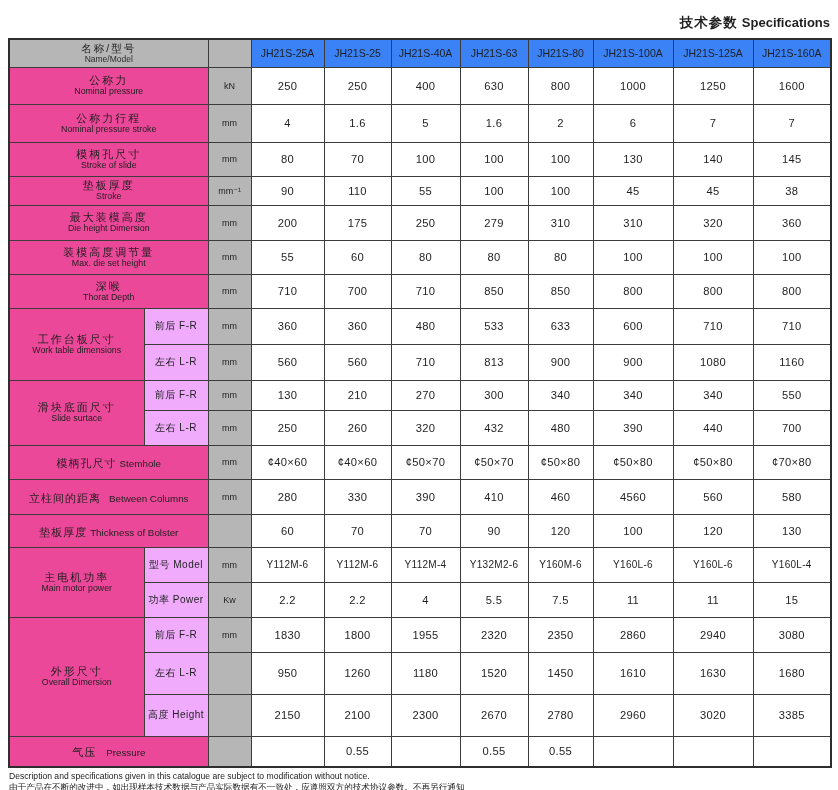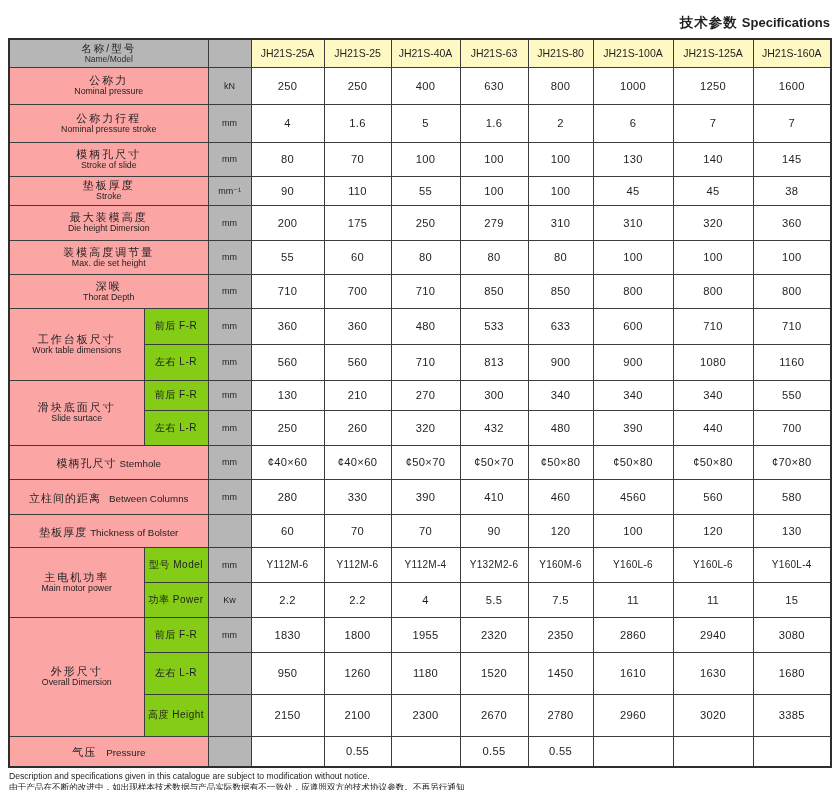--- a/index.html
+++ b/index.html
@@ -17,33 +17,33 @@
 
   table.spec{
     border-collapse:collapse;table-layout:fixed;
     width:822px;border:2px solid #2e2e2e;
   }
   .spec td,.spec th{
     border:1px solid #3c3c3c;
     padding:0 1px;text-align:center;vertical-align:middle;overflow:hidden;
   }
   .gray{background:#b6b6b6;}
-  .model-hdr{background:#fef9c3;font-weight:normal;font-size:10.5px;letter-spacing:0;}
+  .model-hdr{background:#3b82f6;font-weight:normal;font-size:10.5px;letter-spacing:0;}
   .name-hdr{background:#b6b6b6;font-weight:normal;}
   .name-hdr .zh{font-size:10.5px;letter-spacing:2px;line-height:1.1;}
   .name-hdr .en{font-size:8.5px;line-height:1.0;color:#2a2a2a;}
 
-  .lbl{background:#fca5a5;}
+  .lbl{background:#ec4899;}
   .lbl .zh{font-size:11px;letter-spacing:2px;line-height:1.2;}
   .lbl .en{font-size:8.8px;line-height:1.1;letter-spacing:0;}
   .lbl .zh-inline{font-size:11px;letter-spacing:1px;}
   .lbl .en-inline{font-size:9.8px;margin-left:3px;}
   .lbl .en-wide{margin-left:10px;}
 
-  .sub{background:#84cc16;font-size:10px;letter-spacing:0.5px;}
+  .sub{background:#f0abfc;font-size:10px;letter-spacing:0.5px;}
   .unit{background:#b6b6b6;font-size:9px;}
   .val{background:#ffffff;font-size:11.2px;letter-spacing:0.3px;}
 
   .foot{margin:3px 0 0 1px;font-size:8.6px;line-height:1.3;color:#222;}
   .foot div{white-space:nowrap;}
 </style>
 </head>
 <body>
 
 <div class="page">

